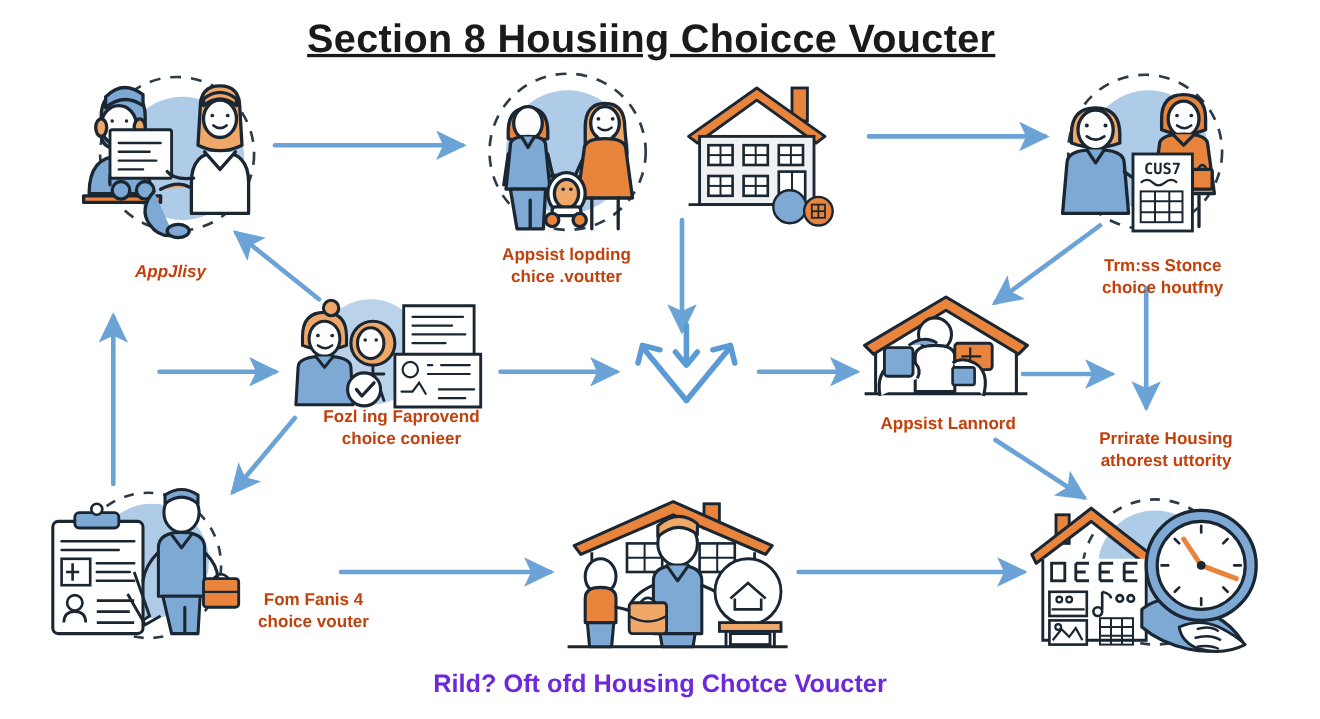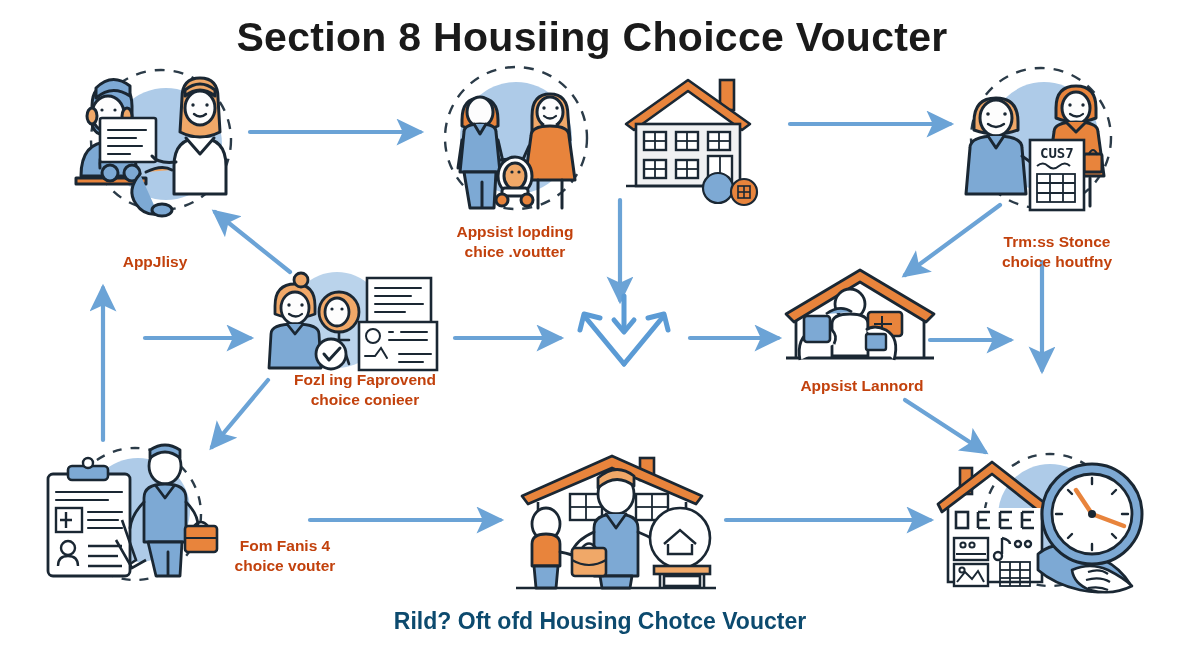--- a/index.html
+++ b/index.html
@@ -9,27 +9,28 @@
     font-family:"Liberation Sans", sans-serif;
     overflow:hidden;
     position:relative;
   }
   #stage{position:relative;width:1200px;height:654px;}
 
   
   .title{
     position:absolute;left:0;right:16px;top:14px;
     text-align:center;
-    font-size:41px;font-weight:bold;color:#1a1a1a;
+    font-size:36px;font-weight:bold;color:#1a1a1a;
     letter-spacing:.3px;
+    text-decoration:underline;
   }
   .caption{
     position:absolute;left:0;right:0;top:608px;
     text-align:center;
-    font-size:23px;font-weight:bold;color:#0c4a6e;
+    font-size:23px;font-weight:bold;color:#6d28d9;
   }
   .node-label{
     position:absolute;
     text-align:center;
     font-size:15.5px;font-weight:bold;color:#c2410c;
     line-height:1.28;
     white-space:pre-line;
   }
 
   
@@ -109,21 +110,21 @@
         <path d="M158 56 q6 5 12 0" stroke-width="2.4"></path>
         <circle cx="157" cy="47" r="1.7" fill="#1a2733" stroke="none"></circle>
         <circle cx="171" cy="47" r="1.7" fill="#1a2733" stroke="none"></circle>
         <path d="M140 104 q-18 2 -24 -6" stroke-width="3"></path>
         <path d="M110 114 q16 -8 26 -2" stroke-width="3" fill="#f0a868"></path>
         <path d="M104 116 q-14 16 -4 30 q8 12 22 10" stroke-width="3" fill="#7da9d4"></path>
         <ellipse cx="126" cy="152" rx="10" ry="6" fill="#7da9d4"></ellipse>
       </g>
     </svg>
   </div>
-  <div class="node-label" style="left:30px;top:252px;width:250px;">AppJlisy</div>
+  <div class="node-label" style="left:30px;top:238px;width:250px;font-style:italic;">AppJlisy</div>
 
   <div class="art" style="left:428px;top:62px;">
     <svg width="175" height="160" viewBox="0 0 175 160">
       <circle cx="88" cy="76" r="71" fill="none" stroke="#2b3b48" stroke-width="2.4" stroke-dasharray="10 9"></circle>
       <circle cx="88" cy="76" r="56" fill="#aecbe8"></circle>
       <g stroke="#1a2733" stroke-width="3" fill="none" stroke-linejoin="round" stroke-linecap="round">
 
         <path d="M34 58 q0 -22 18 -22 q18 0 18 22 l0 6 q-18 8 -36 0 z" fill="#e8843c"></path>
         <ellipse cx="52" cy="50" rx="13" ry="15" fill="#fdfdfd"></ellipse>
         <path d="M36 70 q0 -8 16 -8 q16 0 16 8 l4 40 h-40 z" fill="#7da9d4"></path>
@@ -321,20 +322,22 @@
       <path d="M56 52 q14 -10 26 -2" fill="#7da9d4" stroke="#1a2733" stroke-width="2.6"></path>
 
       <rect x="98" y="50" width="34" height="24" rx="3" fill="#e8843c" stroke="#1a2733" stroke-width="2.6"></rect>
       <path d="M112 54 l0 16 M104 62 l18 0" stroke="#1a2733" stroke-width="2"></path>
       <path d="M124 98 q6 -22 -8 -30 q-12 -6 -20 0" fill="#ffffff" stroke="#1a2733" stroke-width="2.8" stroke-linejoin="round"></path>
       <rect x="96" y="72" width="20" height="16" rx="2" fill="#7da9d4" stroke="#1a2733" stroke-width="2.4"></rect>
     </svg>
   </div>
   <div class="node-label" style="left:762px;top:376px;width:200px;">Appsist Lannord</div>
 
+  <div class="node-label" style="left:945px;top:390px;width:230px;">Prrirate Housing
+athorest uttority</div>
 
   <div class="art" style="left:30px;top:448px;">
     <svg width="200" height="140" viewBox="0 0 200 140">
       <circle cx="105" cy="66" r="66" fill="none" stroke="#2b3b48" stroke-width="2.4" stroke-dasharray="9 9"></circle>
       <circle cx="108" cy="62" r="52" fill="#aecbe8"></circle>
 
       <rect x="18" y="26" width="82" height="102" rx="5" fill="#ffffff" stroke="#1a2733" stroke-width="2.8"></rect>
       <rect x="38" y="18" width="40" height="14" rx="4" fill="#7da9d4" stroke="#1a2733" stroke-width="2.6"></rect>
       <circle cx="58" cy="15" r="5" fill="#ffffff" stroke="#1a2733" stroke-width="2.4"></circle>
       <g stroke="#1a2733" stroke-width="2.2" stroke-linecap="round">

